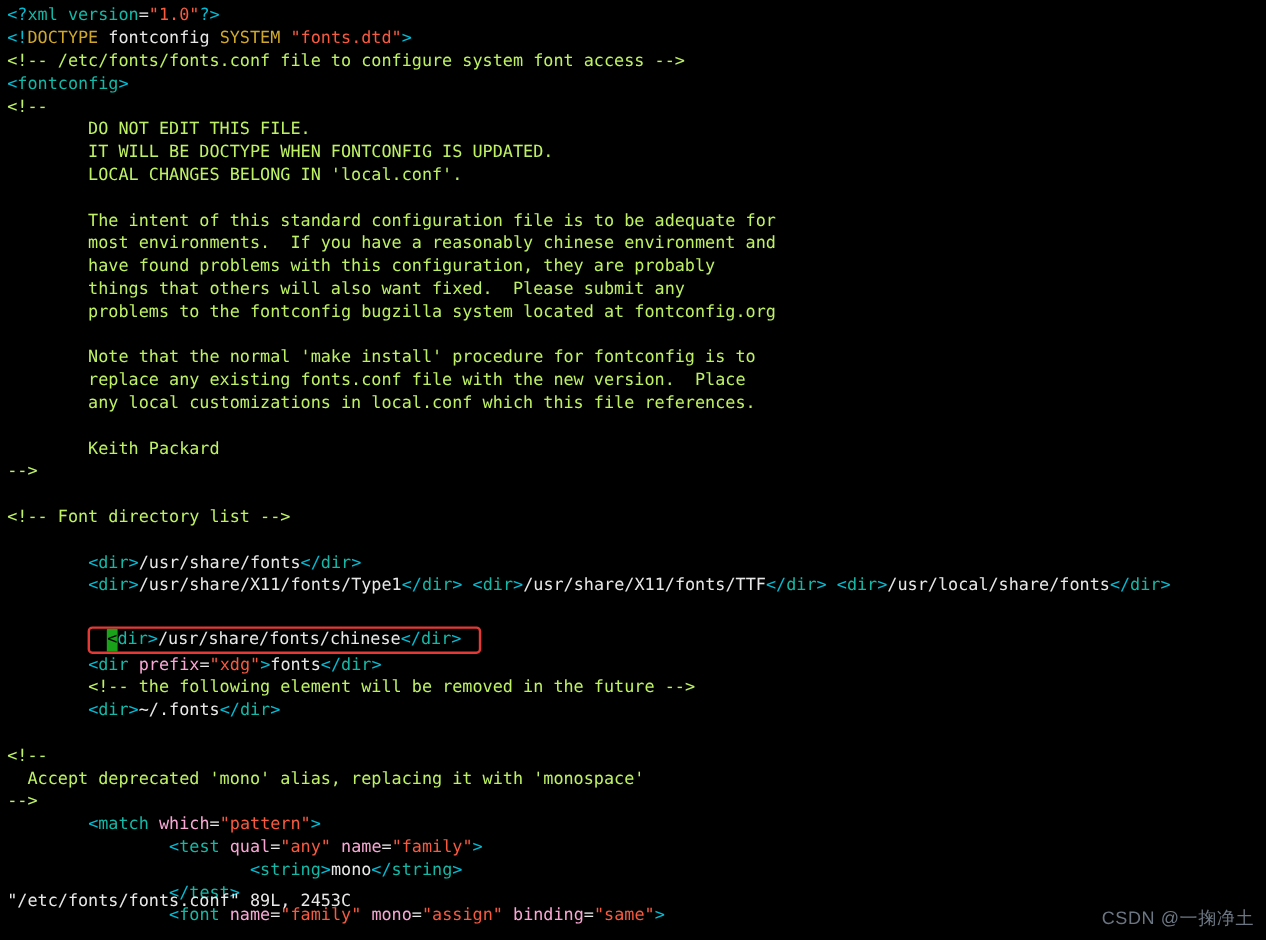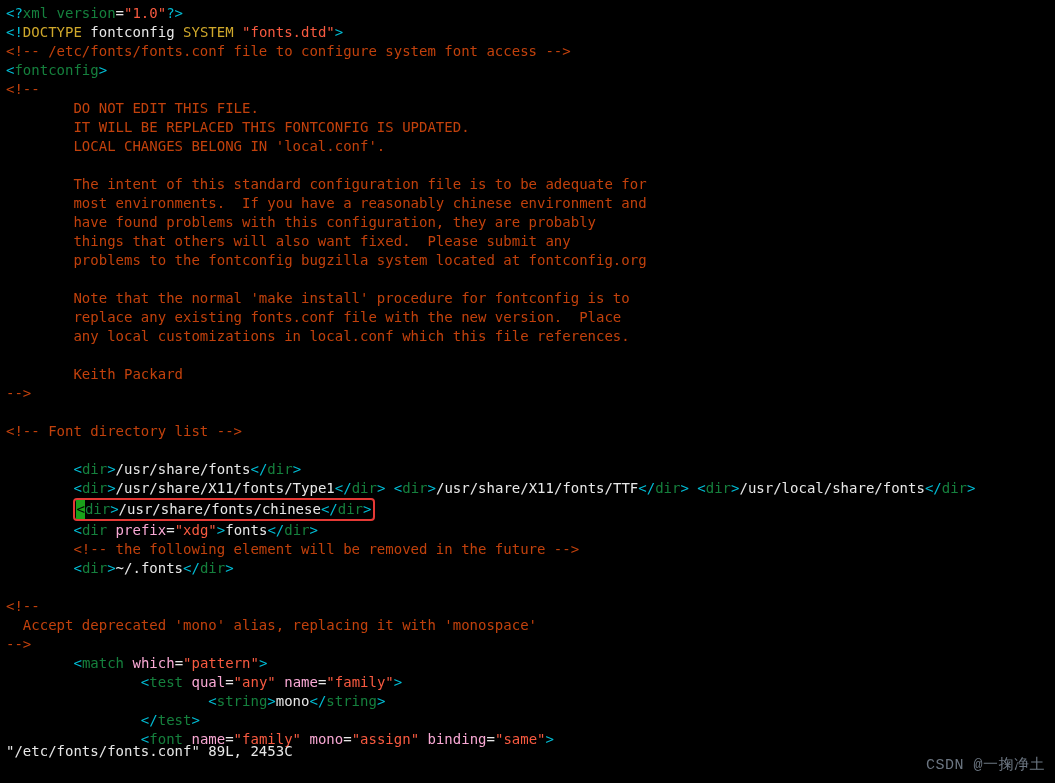--- a/index.html
+++ b/index.html
@@ -15,67 +15,68 @@
     overflow: hidden;
     box-sizing: border-box;
     position: relative;
   }
   pre.code {
     margin: 0;
     padding: 4px 6px 0 6px;
     white-space: pre;
   }
   .cyan  { color:#00bcd4; }
-  .lcyan { color:#15803d; }
+  .lcyan { color:#14b8a6; }
   .green { color:#f9a8d4; }
   .lred  { color:#f85a40; }
   .yellow{ color:#cfa82b;text-align:center; }
   .white { color:#e8e8e8; }
-  .comment { color:#c2410c; }
+  .comment { color:#bef264; }
 
   .cursor {
     display:inline-block;
     background:#1aa21a;
     color:#000;
   }
   .hlbox {
     display:inline-block;
     border:2px solid #e53935;
     border-radius:4px;
-    padding:0 1px;
+    padding:0 14px;
+    margin-top:24px;
   }
   .hlbox .cursor { color:#000; }
 
   .statusbar {
     position:absolute;
     left:6px;
     bottom:22px;
     color:#e8e8e8;
   }
   .watermark {
     position:absolute;
     right:10px;
     bottom:8px;
     color:#7f8b99;
     font-size:15px;
-    font-family: Liberation Mono, monospace;
+    font-family: Liberation Sans, sans-serif;
     letter-spacing:0.5px;
     opacity:0.85;
   }
 </style>
 </head>
 <body>
 
 <pre class="code"><span class="cyan">&lt;?</span><span class="lcyan">xml version</span><span class="white">=</span><span class="lred">"1.0"</span><span class="cyan">?&gt;</span>
 <span class="cyan">&lt;!</span><span class="yellow">DOCTYPE</span><span class="white"> fontconfig </span><span class="yellow">SYSTEM</span><span class="lred"> "fonts.dtd"</span><span class="cyan">&gt;</span>
 <span class="comment">&lt;!-- /etc/fonts/fonts.conf file to configure system font access --&gt;</span>
 <span class="cyan">&lt;</span><span class="lcyan">fontconfig</span><span class="cyan">&gt;</span>
 <span class="comment">&lt;!--</span>
 <span class="comment">        DO NOT EDIT THIS FILE.</span>
-<span class="comment">        IT WILL BE REPLACED THIS FONTCONFIG IS UPDATED.</span>
+<span class="comment">        IT WILL BE DOCTYPE WHEN FONTCONFIG IS UPDATED.</span>
 <span class="comment">        LOCAL CHANGES BELONG IN 'local.conf'.</span>
 <span class="comment"></span>
 <span class="comment">        The intent of this standard configuration file is to be adequate for</span>
 <span class="comment">        most environments.  If you have a reasonably chinese environment and</span>
 <span class="comment">        have found problems with this configuration, they are probably</span>
 <span class="comment">        things that others will also want fixed.  Please submit any</span>
 <span class="comment">        problems to the fontconfig bugzilla system located at fontconfig.org</span>
 <span class="comment"></span>
 <span class="comment">        Note that the normal 'make install' procedure for fontconfig is to</span>
 <span class="comment">        replace any existing fonts.conf file with the new version.  Place</span>

